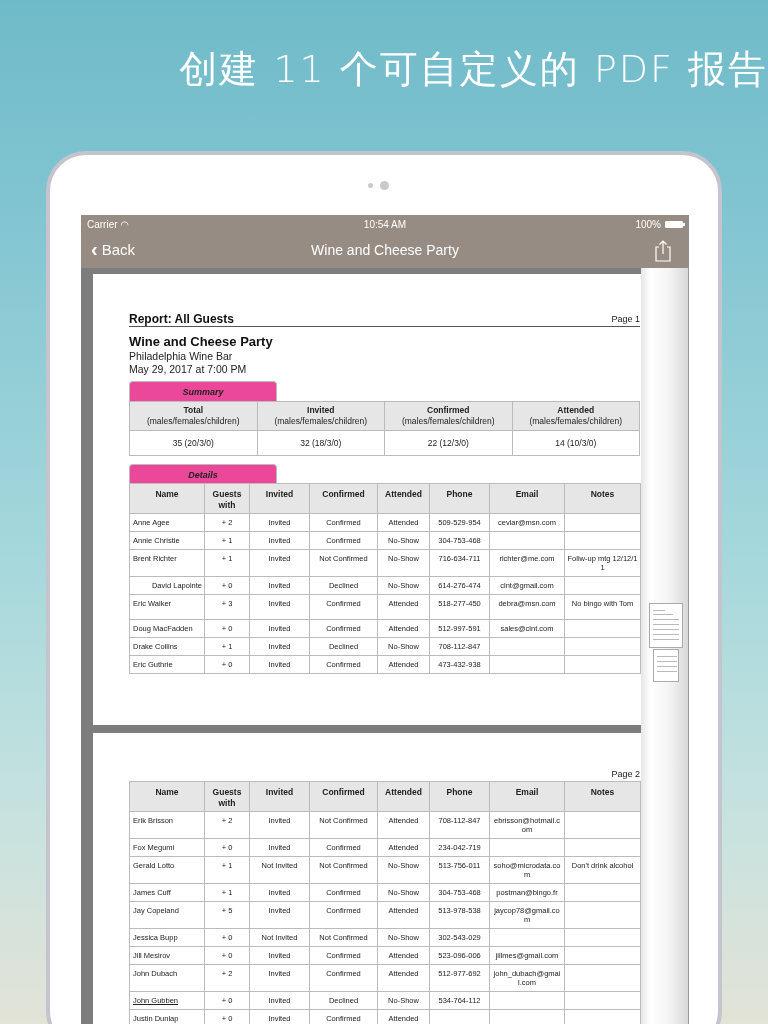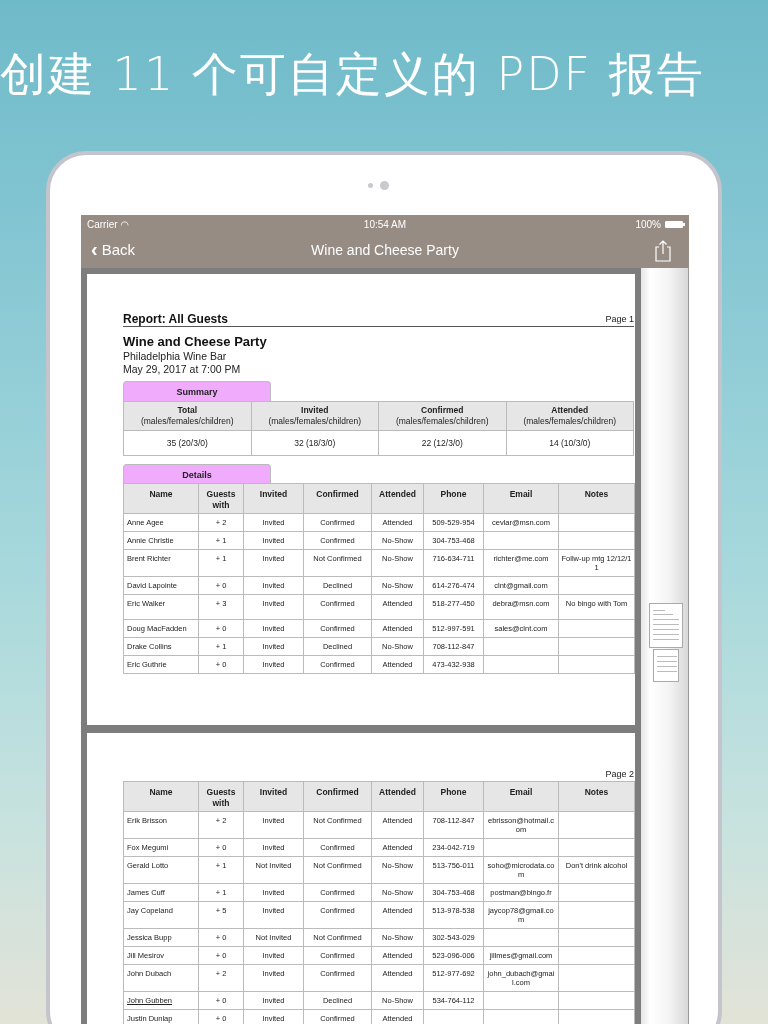--- a/index.html
+++ b/index.html
@@ -3,22 +3,22 @@
 <meta charset="utf-8">
 <style>
   * { box-sizing: border-box; margin: 0; padding: 0; }
   html, body { width: 768px; height: 1024px; overflow: hidden; }
   body {
     font-family: "Liberation Sans", sans-serif;
     background: linear-gradient(180deg, #6fbac9 0%, #86c7d3 25%, #a6d8dc 55%, #c7e2df 80%, #e3e3d7 100%);
     position: relative;
   }
   .headline {
-    position: absolute; left: 0; top: 44px; width: 768px; text-align: left;
-    color: #ffffff; font-size: 46px; font-family: "DejaVu Sans", sans-serif;
+    position: absolute; left: 0; top: 44px; width: 768px; text-align: right;
+    color: #ffffff; font-size: 38px; font-family: "DejaVu Sans", sans-serif;
     font-weight: 300; letter-spacing: 2px;
   }
   .ipad {
     position: absolute; left: 46px; top: 151px; width: 676px; height: 900px;
     background: #ffffff; border-radius: 40px;
     border: 4px solid #c4c4cc;
   }
   .camera-dot-small {
     position: absolute; left: 318px; top: 28px; width: 5px; height: 5px;
     border-radius: 50%; background: #c9cace;
@@ -57,37 +57,37 @@
     position: absolute; right: 0; top: 53px; width: 48px; height: 760px;
     background: linear-gradient(90deg, #e6e6e6 0%, #ffffff 20%, #f4f4f4 60%, #d8d8d8 100%);
     border-right: 1px solid #9a9a9a;
   }
   .thumb {
     position: absolute; background: #fff; border: 1px solid #aaa;
     cursor: pointer;
   }
   .thumb .ln { position: absolute; left: 3px; height: 1px; background: #bbb; }
   .page {
-    position: absolute; left: 6px; width: 548px; background: #ffffff;
+    position: absolute; left: 12px; width: 548px; background: #ffffff;
   }
   .page1 { top: 59px; height: 451px; }
   .page2 { top: 518px; height: 320px; }
   .report-title {
     position: absolute; left: 36px; top: 38px; width: 511px; height: 15px;
     border-bottom: 1px solid #555; font-size: 12px; color: #111; font-weight: bold;
   }
   .page-num { position: absolute; right: 0; top: 2px; font-size: 9px; font-weight: normal; color: #222; }
   .event-name { position: absolute; left: 36px; top: 60px; font-size: 13px; font-weight: bold; color: #111; }
   .venue { position: absolute; left: 36px; top: 76px; font-size: 10.5px; color: #222; }
   .event-date { position: absolute; left: 36px; top: 89px; font-size: 10.5px; color: #222; }
   .tab-label {
     position: absolute; left: 36px; width: 148px; height: 20px;
-    background: #f0abfc; border: 1px solid #bbb; border-bottom: none;
+    background: #ec4899; border: 1px solid #bbb; border-bottom: none;
     border-radius: 4px 4px 0 0; font-size: 9px; font-weight: bold; text-align: center;
-    line-height: 20px; color: #222;
+    line-height: 20px; color: #222; font-style: italic;
   }
   table.summary, table.details {
     position: absolute; left: 36px; width: 511px; border-collapse: collapse;
     font-size: 8.5px; color: #222; table-layout: fixed;
   }
   table.summary { top: 127px; }
   table.summary th {
     background: #e6e6e6; border: 1px solid #bbb; font-weight: normal;
     padding: 3px 2px; height: 28px; line-height: 11px;
   }
@@ -215,21 +215,21 @@
             <td class="name" style="word-break: break-all;">Brent Richter</td>
             <td style="word-break: break-all;">+ 1</td>
             <td style="word-break: break-all;">Invited</td>
             <td style="word-break: break-all;">Not Confirmed</td>
             <td style="word-break: break-all;">No-Show</td>
             <td style="word-break: break-all;">716-634-711</td>
             <td style="word-break: break-all;">richter@me.com</td>
             <td style="word-break: break-all;">Follw-up mtg 12/12/11</td>
           </tr>
           <tr>
-            <td class="name" style="word-break: break-all;">David Lapointe</td>
+            <td class="name" style="word-break: break-all; text-align: right;">David Lapointe</td>
             <td style="word-break: break-all;">+ 0</td>
             <td style="word-break: break-all;">Invited</td>
             <td style="word-break: break-all;">Declined</td>
             <td style="word-break: break-all;">No-Show</td>
             <td style="word-break: break-all;">614-276-474</td>
             <td style="word-break: break-all;">clnt@gmail.com</td>
             <td style="word-break: break-all;"></td>
           </tr>
           <tr class="tall">
             <td class="name" style="word-break: break-all;">Eric Walker</td>

